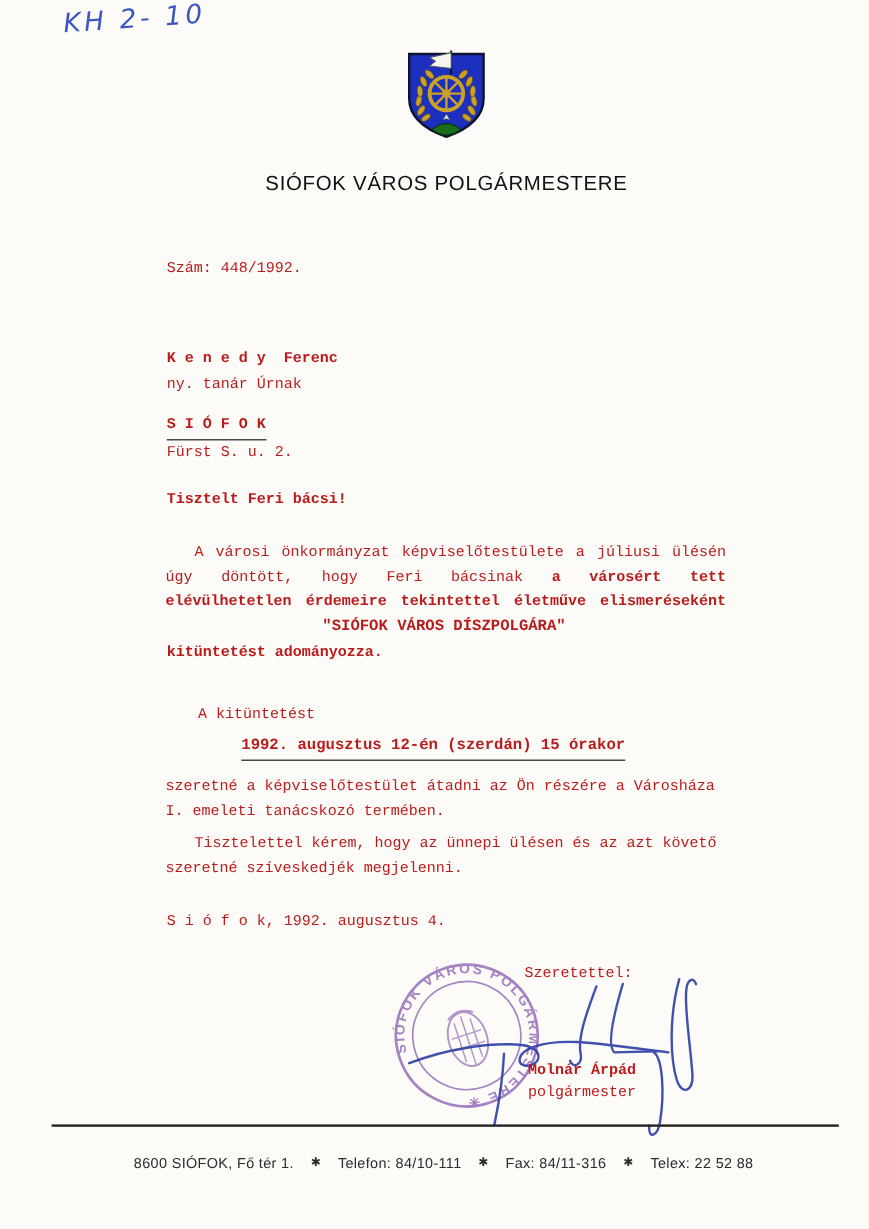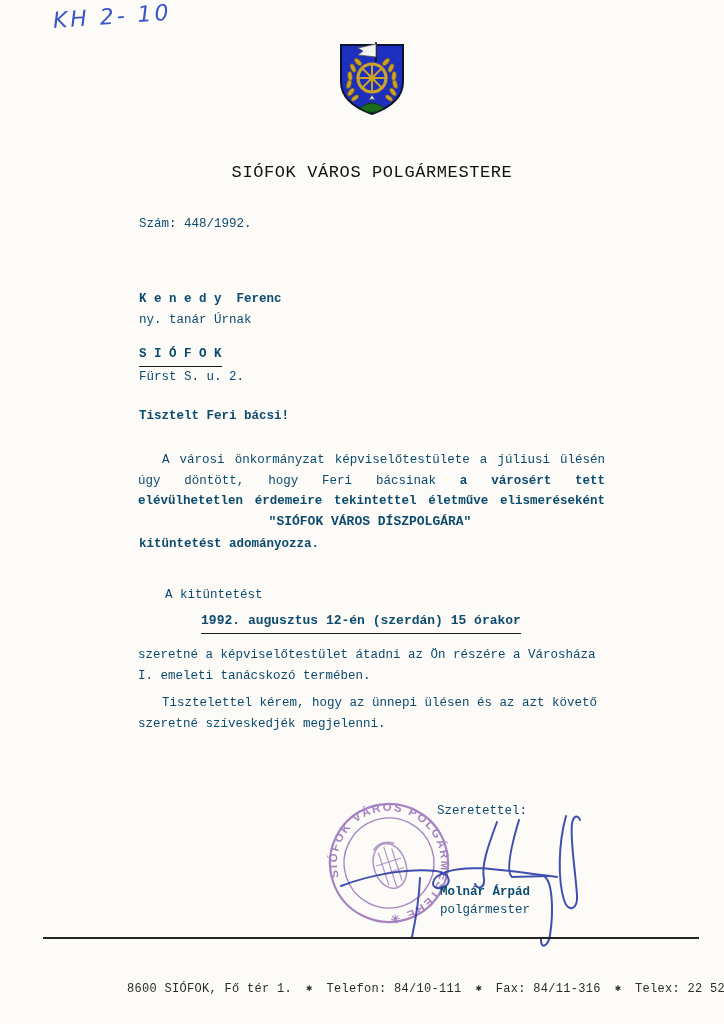--- a/index.html
+++ b/index.html
@@ -2,22 +2,22 @@
 <html><head>
 <meta charset="utf-8">
 <style>
   html,body{margin:0;padding:0;}
   body{background:#e8e6e2;font-family:"Liberation Mono",monospace;}
   .page{
     position:relative;width:724px;height:1024px;margin:0 auto;
     background:#fcfbf8;overflow:hidden;color:#1c1c1c;
   }
   .abs{position:absolute;}
-  .mono{font-family:"Liberation Mono","DejaVu Sans Mono",monospace;font-size:12.5px;line-height:20.5px;color:#0c4a6e;}
-  .sans{font-family:Liberation Mono, monospace;margin-top:20px;}
+  .mono{font-family:"Liberation Mono","DejaVu Sans Mono",monospace;font-size:12.5px;line-height:20.5px;color:#b91c1c;}
+  .sans{font-family:Liberation Sans, sans-serif;}
   .b{font-weight:bold;}
   .pre{white-space:pre;}
   .handwriting{
     font-family:"DejaVu Sans",sans-serif;font-style:italic;
     color:#3a56c4;font-size:22px;letter-spacing:3px;
     transform:rotate(-4deg);transform-origin:left top;
   }
   .header-title{font-size:17px;letter-spacing:0.6px;color:#111;}
   .centerx{transform:translateX(-50%);}
   .justify{text-align:justify;text-align-last:justify;}
@@ -100,20 +100,21 @@
   <div class="abs mono" style="left:138px;top:645px;width:467px;">
     <div>szeretné a képviselőtestület átadni az Ön részére a Városháza</div>
     <div>I. emeleti tanácskozó termében.</div>
   </div>
 
   <div class="abs mono" style="left:138px;top:693px;width:467px;">
     <div style="text-indent:24px;">Tisztelettel kérem, hogy az ünnepi ülésen és az azt követő</div>
     <div>szeretné szíveskedjék megjelenni.</div>
   </div>
 
+  <div class="abs mono pre" style="left:139px;top:758px;">S i ó f o k, 1992. augusztus 4.</div>
 
   <div class="abs mono" style="left:437px;top:801px;">Szeretettel:</div>
 
   <div class="abs stamp-wrap" style="left:326px;top:800px;">
     <svg width="126" height="126" viewBox="0 0 126 126">
       <g transform="rotate(-18 63 63)">
         <circle cx="63" cy="63" r="59" fill="none" stroke="#9065b4" stroke-width="2.2"></circle>
         <circle cx="63" cy="63" r="45" fill="none" stroke="#9065b4" stroke-width="1.4"></circle>
         <defs>
           <path id="stampcircle" d="M 11,63 A 52,52 0 1 1 115,63 A 52,52 0 1 1 11,63"></path>

